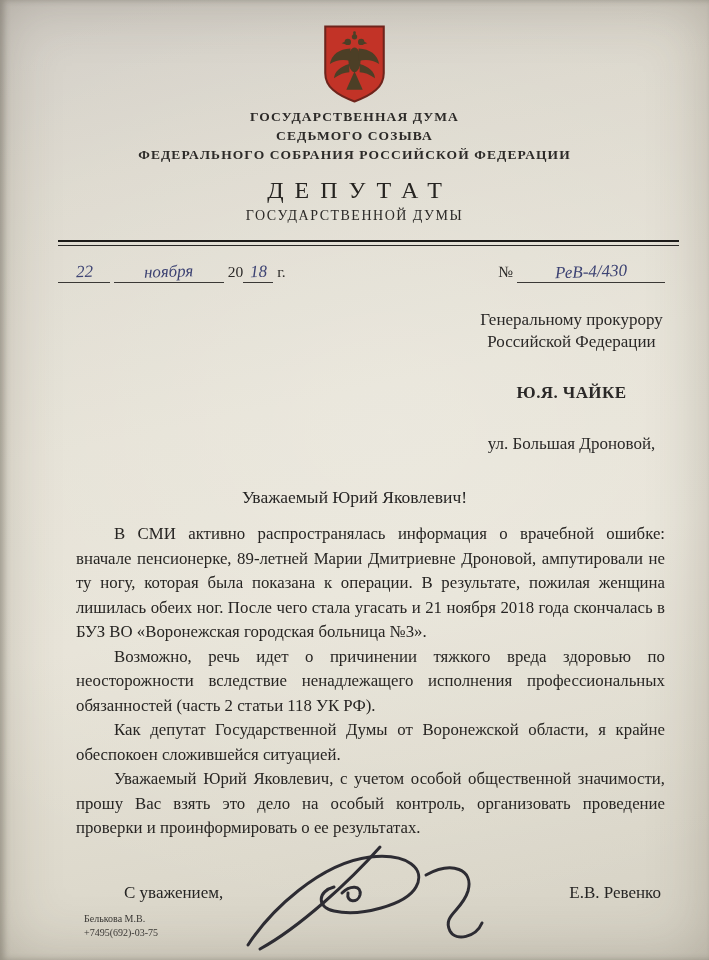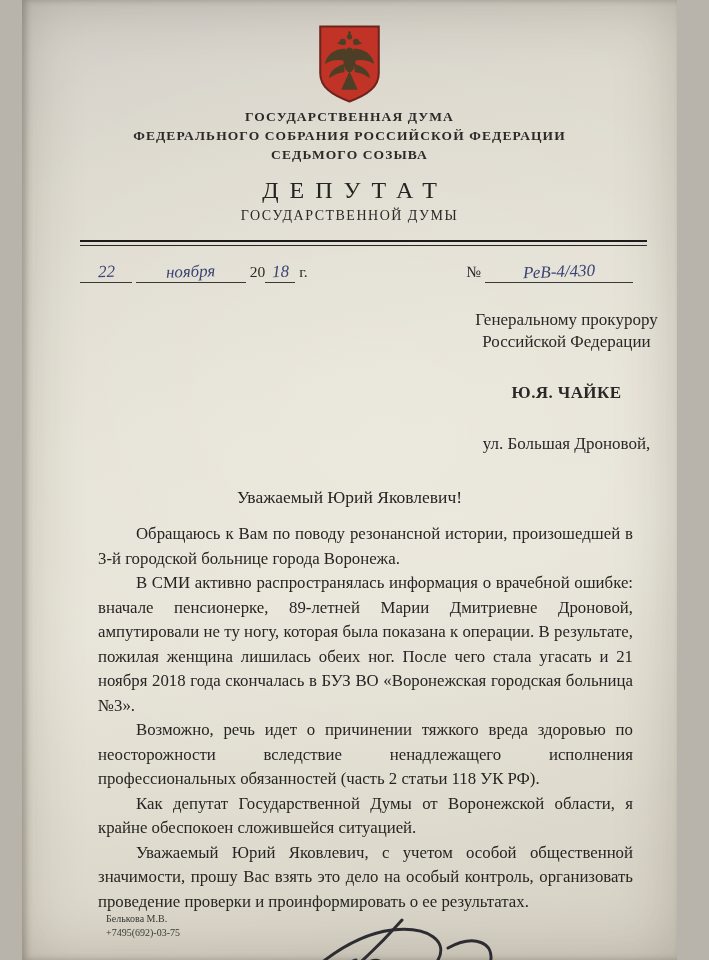--- a/index.html
+++ b/index.html
@@ -1,23 +1,22 @@
 <!DOCTYPE html>
 <html><head>
 <meta charset="utf-8">
 <style>
   html,body{margin:0;padding:0;background:#b8b4ab;}
   .photo{
-    position:relative;width:655px;height:960px;overflow:hidden;
+    position:relative;width:709px;height:960px;overflow:hidden;
     font-family:"Liberation Serif","DejaVu Serif",serif;color:#262524;
     background:
       radial-gradient(ellipse 900px 700px at 55% 45%, rgba(255,255,250,0.25), rgba(0,0,0,0) 70%),
       linear-gradient(168deg,#d2cec7 0%,#dcd8cd 18%,#e4e0d4 42%,#e6e2d6 60%,#ddd9cc 82%,#d5d1c4 100%);
     box-shadow:inset 0 0 60px rgba(70,60,45,0.25), inset 4px 0 6px rgba(40,35,25,0.28);
-    margin-left:22px;
   }
   .letterhead{ text-align:center; padding-top:25px; }
   .emblem{ display:inline-block; width:63px; height:78px; }
   .org{ font-weight:bold; font-size:13.5px; letter-spacing:1.1px; line-height:19px; color:#2c2a28; }
   .deputy{ font-weight:normal; font-size:24px; letter-spacing:11px; margin-top:13px; color:#262421; text-indent:11px;}
   .duma{ font-size:14px; letter-spacing:1.5px; margin-top:4px; color:#2b2927; }
   .rule{ margin:16px 30px 0 58px; height:3px; border-top:2.5px solid #1d1c1a; border-bottom:1.5px solid #2a2927; }
 
   .ref-row{ display:flex; justify-content:space-between; padding:16px 44px 0 58px; font-size:15.5px; }
   .hand{ font-style:italic; color:#3d4373; font-size:17px; transform:rotate(-2deg); display:inline-block; }
@@ -57,22 +56,22 @@
         <ellipse cx="30" cy="34" rx="6" ry="12"></ellipse>
         <path d="M26,23 Q9,24 6,38 Q15,32 26,35 Z"></path>
         <path d="M34,23 Q51,24 54,38 Q45,32 34,35 Z"></path>
         <path d="M25,38 Q11,42 10,52 Q18,46 25,46 Z"></path>
         <path d="M35,38 Q49,42 50,52 Q42,46 35,46 Z"></path>
         <path d="M30,45 L22,63 L38,63 Z"></path>
         <rect x="28.8" y="6" width="2.4" height="5" rx="1"></rect>
       </g>
     </svg>
     <div class="org">ГОСУДАРСТВЕННАЯ ДУМА</div>
+    <div class="org">СЕДЬМОГО СОЗЫВА</div>
     <div class="org">ФЕДЕРАЛЬНОГО СОБРАНИЯ РОССИЙСКОЙ ФЕДЕРАЦИИ</div>
-    <div class="org">СЕДЬМОГО СОЗЫВА</div>
     <div class="deputy">ДЕПУТАТ</div>
     <div class="duma">ГОСУДАРСТВЕННОЙ ДУМЫ</div>
     <div class="rule"></div>
   </div>
 
   <div class="ref-row">
     <div>
       <span class="blank b-day"><span class="hand">22</span></span>
       <span class="blank b-month"><span class="hand">ноября</span></span>
       <span class="printed">20</span><span class="blank b-year"><span class="hand">18</span></span>
@@ -87,21 +86,20 @@
   <div class="addressee">
     <div>Генеральному прокурору</div>
     <div>Российской Федерации</div>
     <div class="addr-name">Ю.Я. ЧАЙКЕ</div>
     <div>ул. Большая Дроновой,</div>
   </div>
 
   <div class="salutation">Уважаемый Юрий Яковлевич!</div>
 
   <div class="body-text">
-    <p>Обращаюсь к Вам по поводу резонансной истории, произошедшей в 3-й городской больнице города Воронежа.</p>
     <p>В СМИ активно распространялась информация о врачебной ошибке: вначале пенсионерке, 89-летней Марии Дмитриевне Дроновой, ампутировали не ту ногу, которая была показана к операции. В результате, пожилая женщина лишилась обеих ног. После чего стала угасать и 21 ноября 2018 года скончалась в БУЗ ВО «Воронежская городская больница №3».</p>
     <p>Возможно, речь идет о причинении тяжкого вреда здоровью по неосторожности вследствие ненадлежащего исполнения профессиональных обязанностей (часть 2 статьи 118 УК РФ).</p>
     <p>Как депутат Государственной Думы от Воронежской области, я крайне обеспокоен сложившейся ситуацией.</p>
     <p>Уважаемый Юрий Яковлевич, с учетом особой общественной значимости, прошу Вас взять это дело на особый контроль, организовать проведение проверки и проинформировать о ее результатах.</p>
   </div>
 
   <div class="sig-row">
     <span class="closing">С уважением,</span>
     <svg class="scrawl" width="280" height="120" viewBox="0 0 280 120">
       <g fill="none" stroke="#2d2c33" stroke-width="3" stroke-linecap="round">

